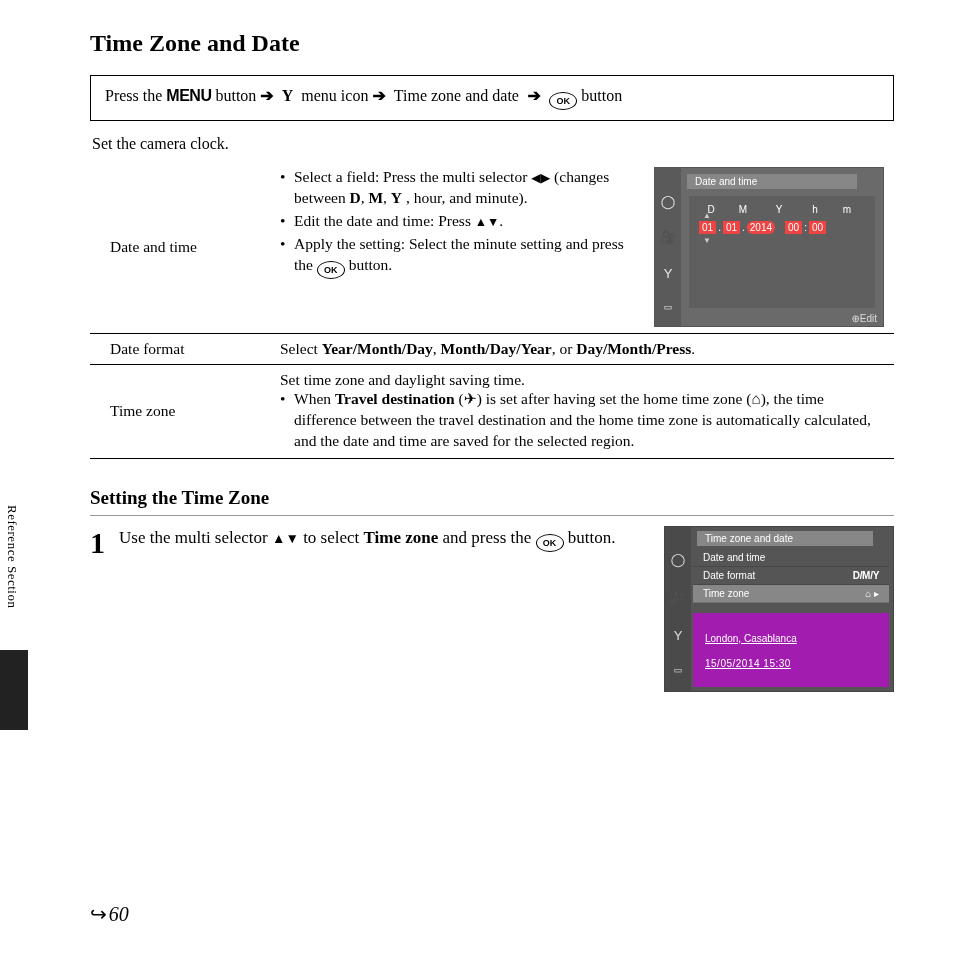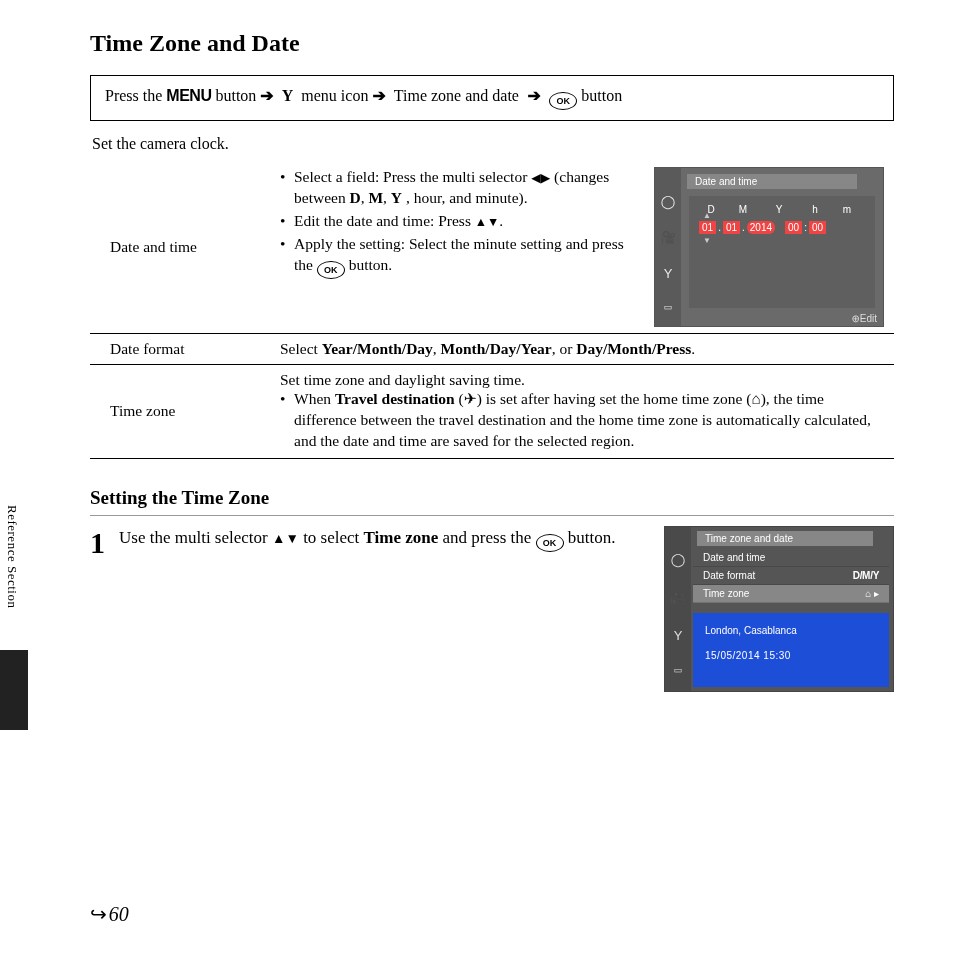--- a/index.html
+++ b/index.html
@@ -120,21 +120,21 @@
     position: relative; border: 1px solid #444;
     flex-shrink: 0; margin-left: 20px;
   }
   .cam2-left { position: absolute; left:0; top:0; bottom:0; width:26px; background:#4a4a4a;
     display:flex; flex-direction:column; align-items:center; justify-content:space-around; padding:14px 0 4px;}
   .cam2-left span { opacity:0.8; font-size:13px; }
   .cam2-title { position:absolute; top:4px; left:32px; font-size:10px; background:#878787; padding:2px 80px 2px 8px; }
   .cam2-list { position:absolute; top:22px; left:28px; right:4px; }
   .cam2-row { padding:3px 10px; font-size:10px; display:flex; justify-content:space-between; align-items:center; border-bottom:1px solid rgba(0,0,0,0.15);}
   .cam2-row.sel { background:#878787; }
-  .cam2-lower { position:absolute; top:86px; left:28px; right:4px; bottom:4px; background:#1d4ed8; padding:12px 12px; }
+  .cam2-lower { position:absolute; top:86px; left:28px; right:4px; bottom:4px; background:#a21caf; padding:20px 12px;text-decoration:underline; }
   .cam2-lower .loc { font-size:10px; margin-bottom:14px; }
   .cam2-lower .dt { font-size:10px; letter-spacing:0.5px; }
   .dmy-small { font-family:'Arial Narrow',Arial; font-weight:bold; letter-spacing:-0.3px; }
 </style>
 </head>
 <body>
 
 <h1 class="page-title">Time Zone and Date</h1>
 
 <div class="nav-box">

